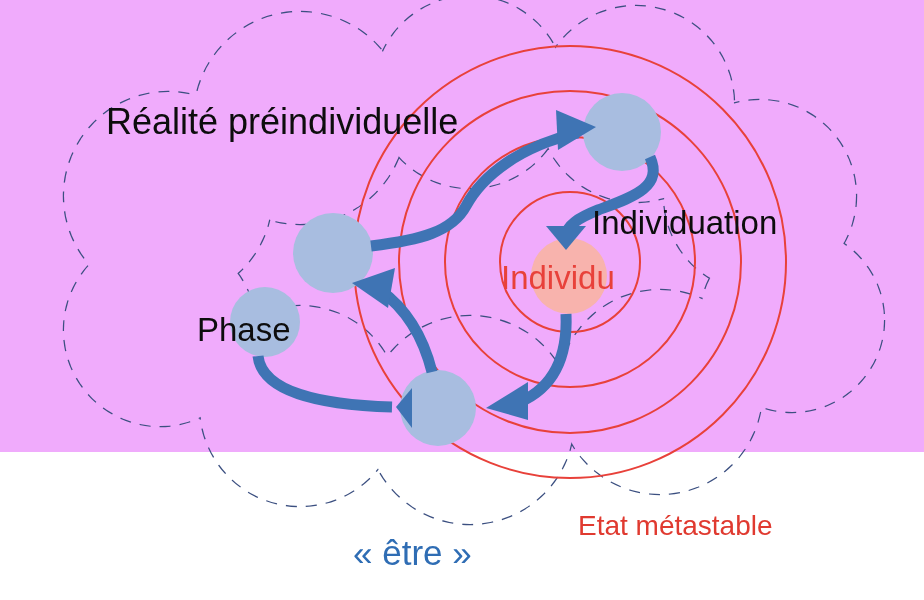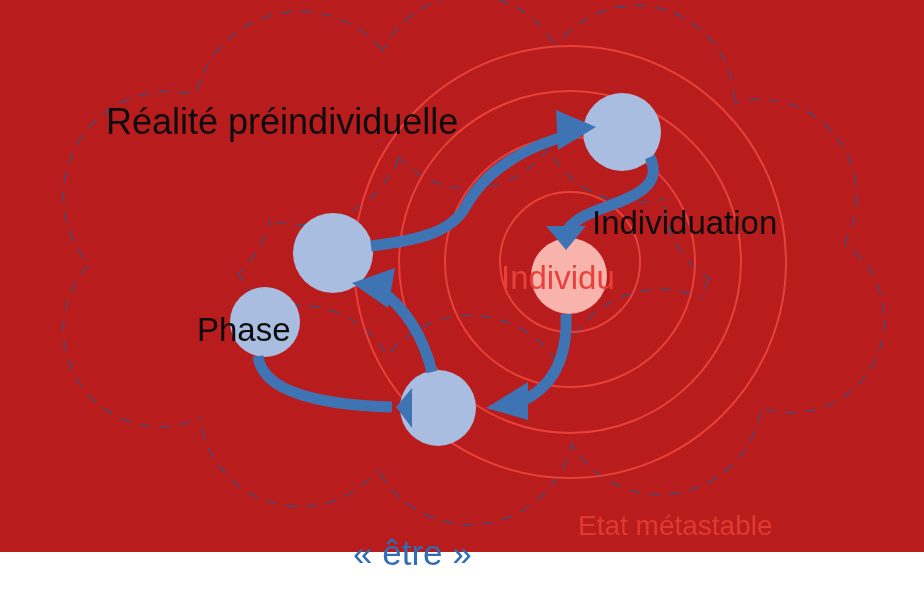--- a/index.html
+++ b/index.html
@@ -10,22 +10,22 @@
   }
   body {
     width: 924px;
     height: 600px;
     overflow: hidden;
     font-family: "Liberation Sans", sans-serif;
   }
   #diagram-root {
     position: relative;
     width: 924px;
-    height: 552px;
-    background: #b91c1c;
+    height: 452px;
+    background: #f0abfc;
   }
   svg#scene {
     position: absolute;
     top: 0;
     left: 0;
     width: 924px;
     height: 600px;
     display: block;
   }
   .label-text {

